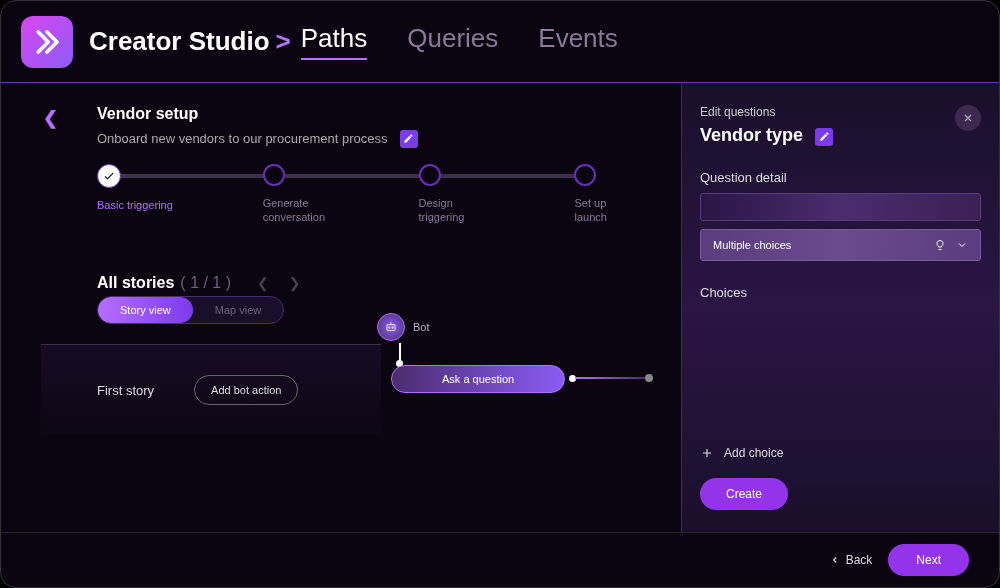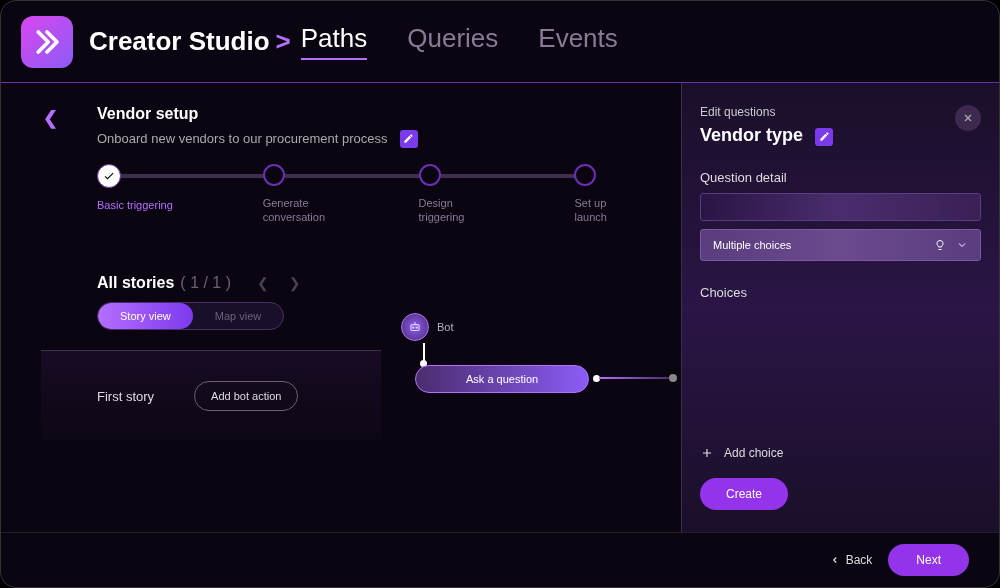--- a/index.html
+++ b/index.html
@@ -39,31 +39,31 @@
     .step.active .step-label { color: #b56eff; }
     
     
     .stories-section { margin-top: 50px; padding-left: 56px; }
     .stories-header { display: flex; align-items: center; gap: 6px; }
     .stories-title { color: #fff; font-size: 16px; font-weight: 600; }
     .stories-count { color: #6b6078; font-size: 16px; }
     .stories-nav { display: flex; gap: 20px; margin-left: 20px; }
     .stories-nav span { color: #4a4055; cursor: pointer; font-size: 14px; }
     
-    .view-toggle { display: flex; margin-top: 10px; background: #1a0f2a; border: 1px solid #4a2d6e; border-radius: 18px; width: fit-content; overflow: hidden; }
+    .view-toggle { display: flex; margin-top: 4px; background: #1a0f2a; border: 1px solid #4a2d6e; border-radius: 18px; width: fit-content; overflow: hidden; }
     .view-btn { padding: 7px 22px; font-size: 11px; cursor: pointer; }
     .view-btn.active { background: linear-gradient(90deg, #b56eff 0%, #7c3aed 100%); color: #fff; border-radius: 18px; }
     .view-btn.inactive { color: #6b6078; }
     
     .story-card { background: linear-gradient(180deg, rgba(100,50,150,0.15) 0%, rgba(20,10,30,0.3) 100%); border-top: 1px solid #3d2f4d; margin-top: 20px; margin-left: -56px; padding: 30px 56px; display: flex; align-items: center; gap: 40px; width: 340px; }
     .story-name { color: #ddd; font-size: 13px; }
     .add-action-btn { border: 1px solid #666; background: transparent; color: #ddd; padding: 8px 16px; border-radius: 20px; font-size: 11px; cursor: pointer; }
     
     
-    .canvas { position: absolute; left: 400px; top: 230px; width: 300px; height: 200px; }
+    .canvas { position: absolute; left: 376px; top: 230px; width: 300px; height: 200px; }
     .bot-node { display: flex; align-items: center; gap: 8px; }
     .bot-icon { width: 28px; height: 28px; border-radius: 50%; background: radial-gradient(circle, #8b5cf6 0%, #4a2d6e 100%); border: 1px solid #b56eff; display: flex; align-items: center; justify-content: center; }
     .bot-icon svg { width: 14px; height: 14px; }
     .bot-label { color: #b8b0c5; font-size: 11px; }
     .connector { position: absolute; top: 30px; left: 22px; width: 2px; height: 20px; background: #fff; }
     .dot-top { position: absolute; top: 47px; left: 19px; width: 7px; height: 7px; border-radius: 50%; background: #fff; }
     .ask-pill { position: absolute; top: 52px; left: 14px; background: linear-gradient(90deg, #4a2d6e 0%, #8b5cf6 100%); border: 1px solid #b56eff; border-radius: 16px; padding: 7px 50px; color: #fff; font-size: 11px; cursor: pointer; }
     .dot-right { position: absolute; top: 62px; left: 192px; width: 7px; height: 7px; border-radius: 50%; background: #fff; }
     .line-right { position: absolute; top: 64px; left: 198px; width: 70px; height: 2px; background: linear-gradient(90deg, #b56eff 0%, #4a2d6e 100%); }
     .dot-end { position: absolute; top: 61px; left: 268px; width: 8px; height: 8px; border-radius: 50%; background: #888; }

